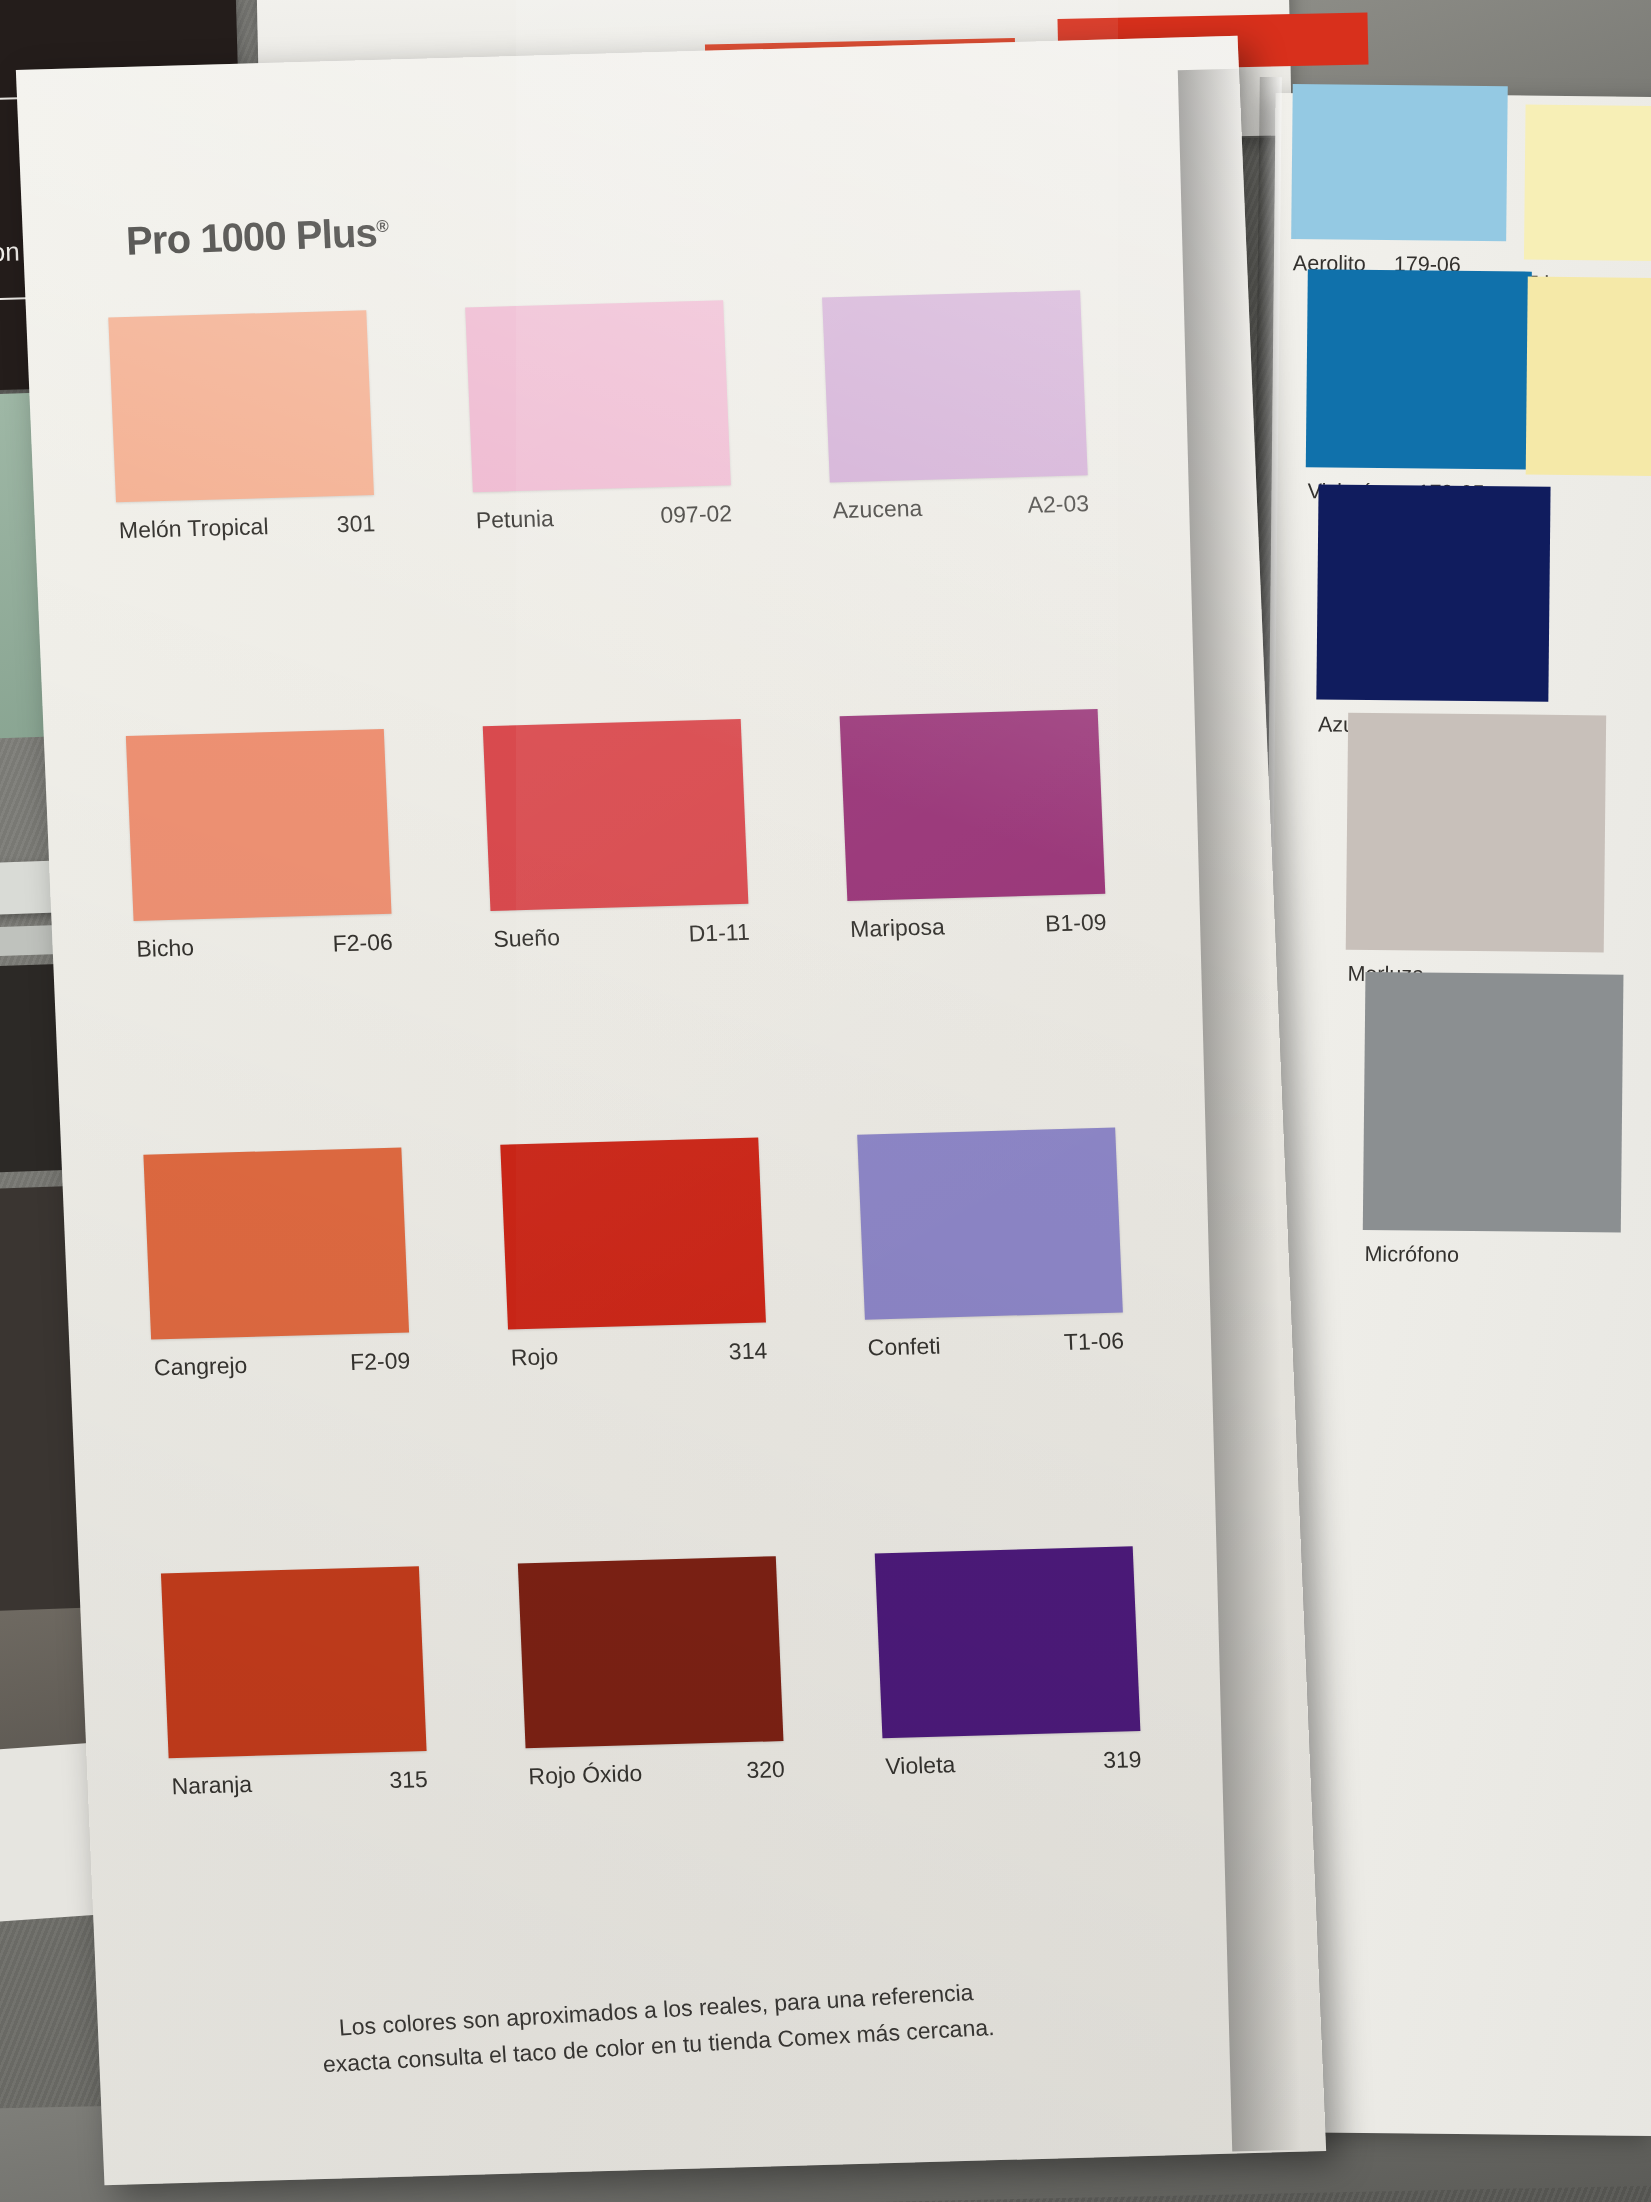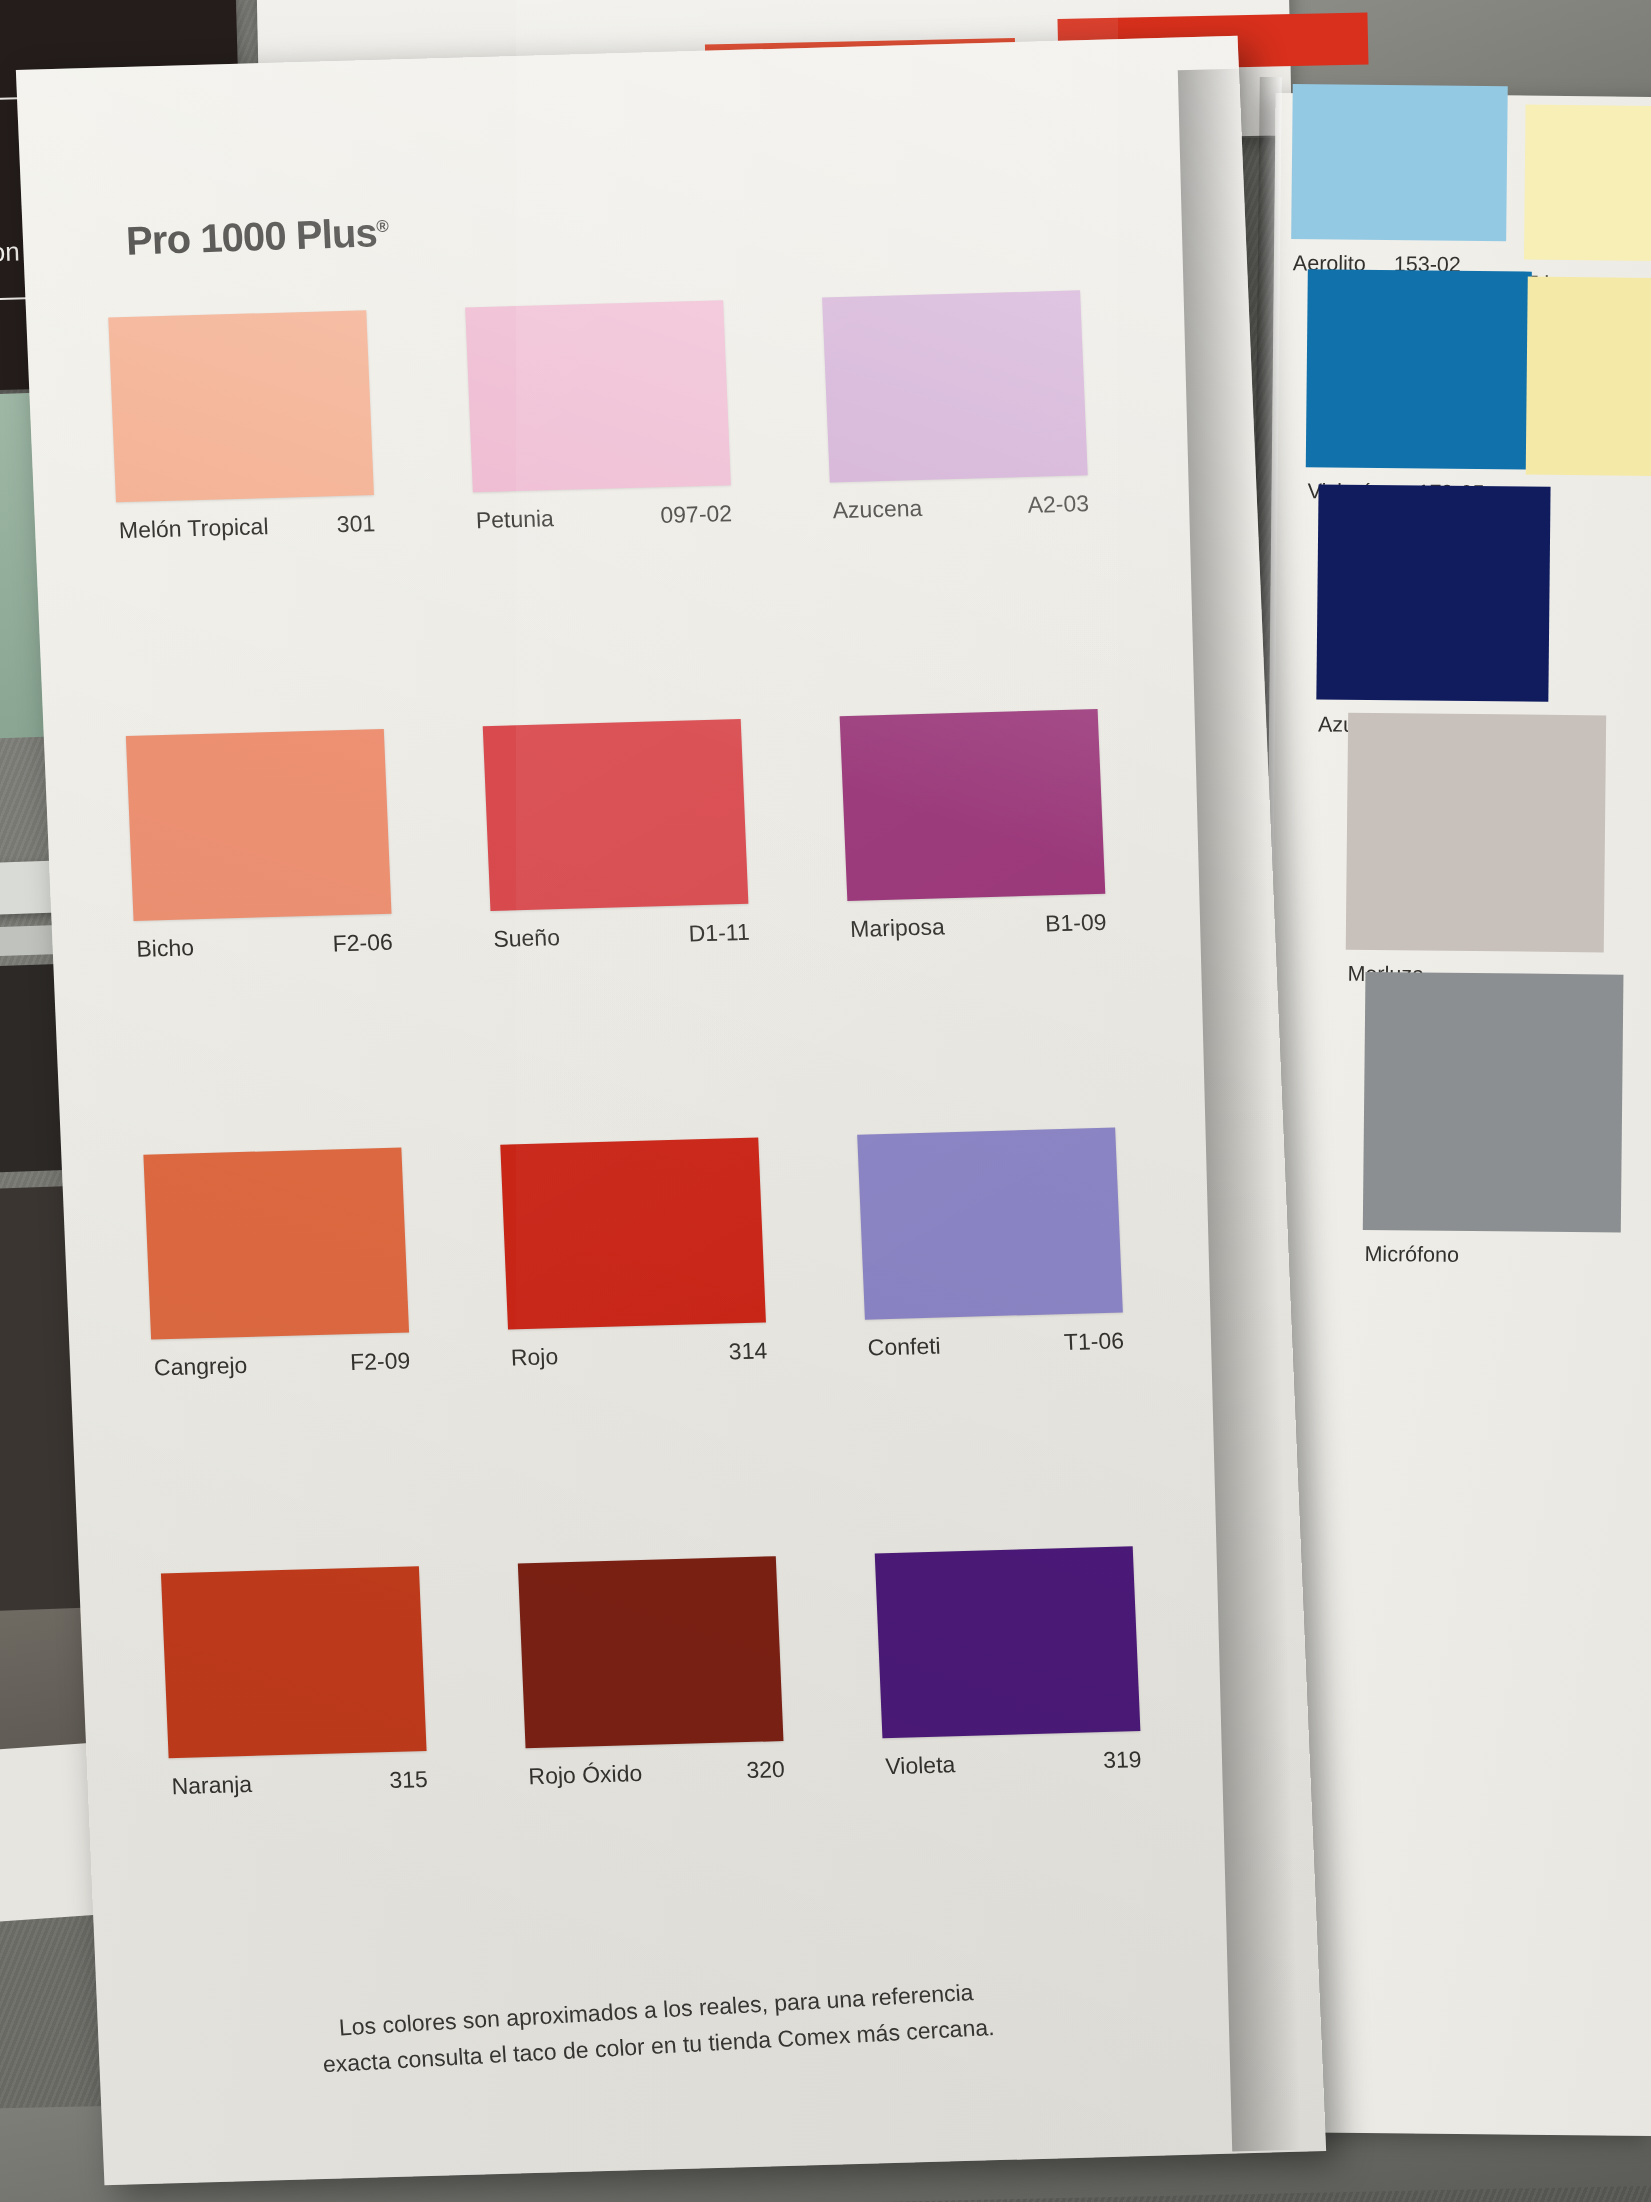--- a/index.html
+++ b/index.html
@@ -113,21 +113,21 @@
 
 <div class="back-page">
 
   <div class="back-sw1"></div>
   <div class="back-sw2"></div>
 </div>
 
 <div class="right-panel" id="right-panel">
     <div class="rp-swatch" style="left: 17px; top: -8.6px; width: 215px; height: 155px; background: rgb(148, 201, 227);"></div>
     <div class="rp-name" style="left: 19px; top: 158px;">Aerolito</div>
-    <div class="rp-code" style="left: 120px; top: 158px;">153-02</div>
+    <div class="rp-code" style="left: 120px; top: 158px;">179-06</div>
     <div class="rp-swatch" style="left: 250px; top: 8.6px; width: 181px; height: 155px; background: rgb(247, 239, 182);"></div>
     <div class="rp-name" style="left: 251px; top: 176px;">Trigo</div>
     <div class="rp-swatch" style="left: 34px; top: 176px; width: 224px; height: 198px; background: rgb(16, 113, 171);"></div>
     <div class="rp-name" style="left: 36px; top: 386px;">Vishnú</div>
     <div class="rp-code" style="left: 146px; top: 386px;">179-05</div>
     <div class="rp-swatch" style="left: 254px; top: 181px; width: 181px; height: 198px; background: rgb(245, 233, 168);"></div>
     <div class="rp-swatch" style="left: 47px; top: 391px; width: 232px; height: 215px; background: rgb(16, 28, 94);"></div>
     <div class="rp-name" style="left: 49px; top: 619px;">Azul</div>
     <div class="rp-swatch" style="left: 79px; top: 619px; width: 258px; height: 237px; background: rgb(200, 192, 186);"></div>
     <div class="rp-name" style="left: 81px; top: 868px;">Merluza</div>

